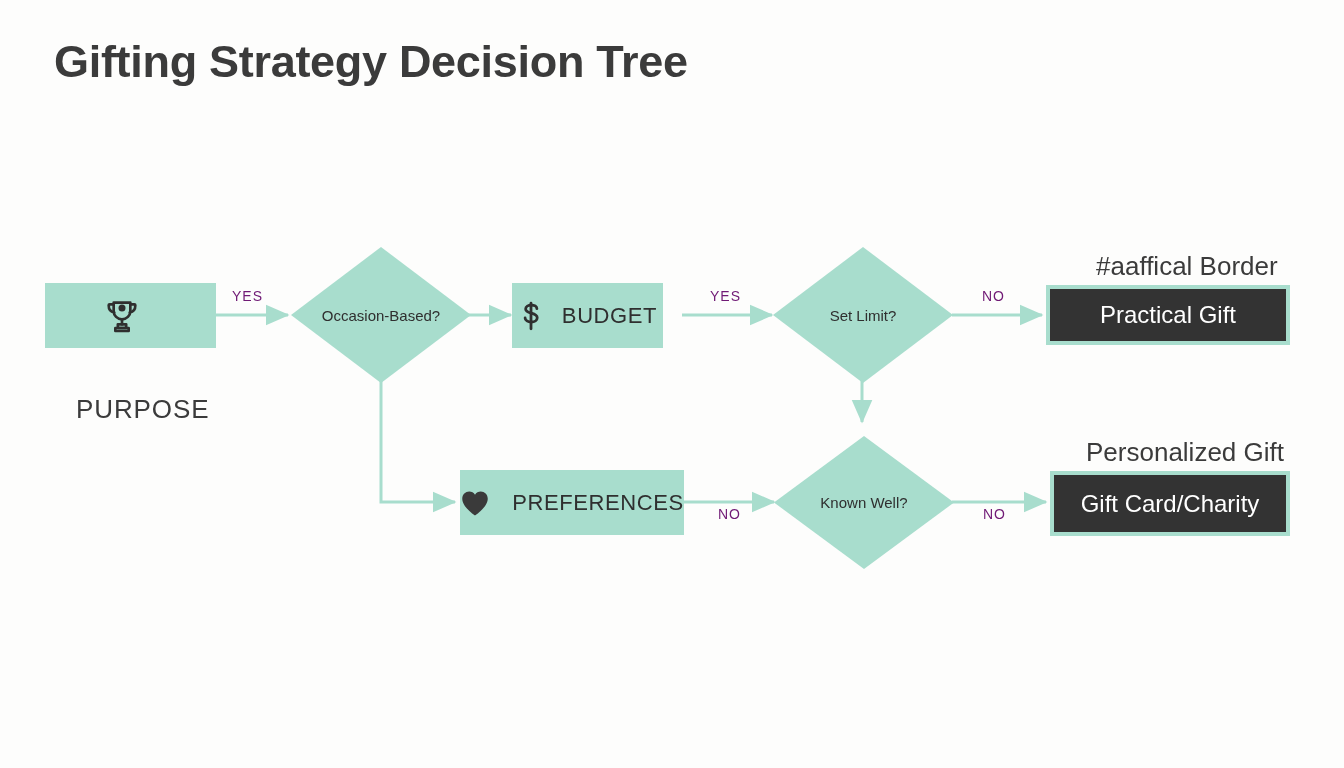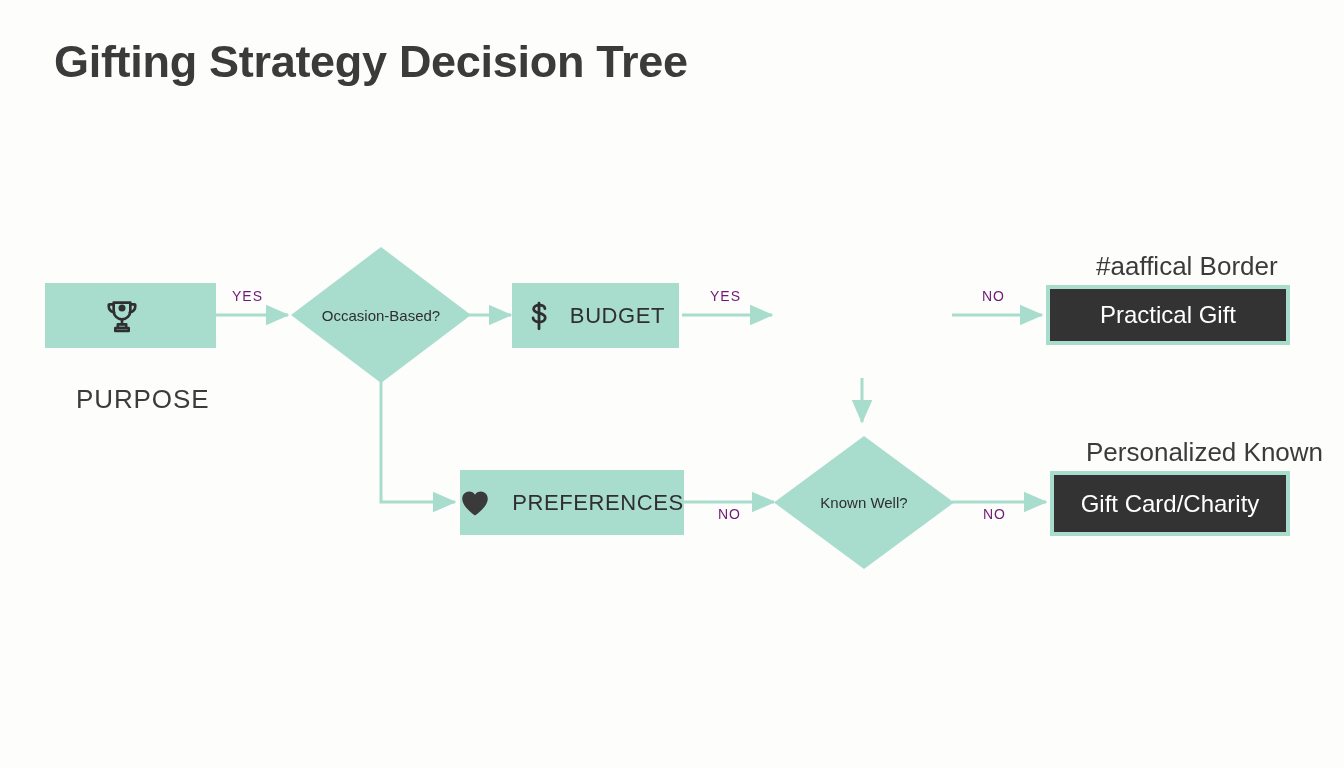--- a/index.html
+++ b/index.html
@@ -95,20 +95,21 @@
 
   
   .caption {
     position: absolute;
     color: #3b3b3b;
     font-size: 26px;
     white-space: nowrap;
   }
   .caption.under {
     letter-spacing: 0.9px;
+    margin-top: 10px;
   }
 
   
   .edge-label {
     position: absolute;
     color: #701a75;
     font-size: 14px;
     letter-spacing: 1px;
     white-space: nowrap;
   }
@@ -184,48 +185,52 @@
     </span>
     <span></span>
   </div>
   <div class="caption under" style="left:76px; top:384px;">PURPOSE</div>
 
   <div class="diamond-wrap" style="left:291px; top:247px; width:180px; height:136px;">
     <div class="diamond-shape"></div>
     <div class="diamond-label">Occasion-Based?</div>
   </div>
 
-  <div class="node proc-box" style="left:512px; top:283px; width:167px; height:65px;">
+  <div class="node proc-box" style="left:512px; top:283px; width:151px; height:65px;">
     <span class="icon-slot">
       <svg width="26" height="30" viewBox="0 0 24 28" fill="none" stroke="#2f2f2f" stroke-width="2.6" stroke-linecap="round" stroke-linejoin="round">
         <path d="M12 2v24"></path>
         <path d="M17.5 7.2c0-2.1-2.3-3.4-5.2-3.4S7 5.1 7 7.4c0 5.2 10.8 2.7 10.8 8.2 0 2.5-2.5 4-5.6 4s-5.7-1.4-5.7-3.8"></path>
       </svg>
     </span>
     <span>BUDGET</span>
   </div>
 
+  <div class="diamond-wrap" style="left:773px; top:247px; width:180px; height:136px;">
+    <div class="diamond-shape"></div>
+    <div class="diamond-label">Set Limit?</div>
+  </div>
 
   <div class="caption" style="left:1096px; top:251px;">#aaffical Border</div>
   <div class="node proc-box" style="left:460px; top:470px; width:224px; height:65px; gap:22px;">
     <span class="icon-slot">
       <svg width="30" height="28" viewBox="0 0 24 22" fill="#3a3a3a">
         <path d="M12 21S1.8 14.3 1.8 7.6C1.8 4.2 4.4 1.8 7.4 1.8c1.9 0 3.6 1 4.6 2.5 1-1.5 2.7-2.5 4.6-2.5 3 0 5.6 2.4 5.6 5.8C22.2 14.3 12 21 12 21z"></path>
       </svg>
     </span>
     <span>PREFERENCES</span>
   </div>
 
   <div class="node term-box" style="left:1046px; top:285px; width:244px; height:60px;">
     <span>Practical Gift</span>
   </div>
 
   <div class="diamond-wrap" style="left:774px; top:436px; width:180px; height:133px;">
     <div class="diamond-shape"></div>
     <div class="diamond-label">Known Well?</div>
   </div>
 
-  <div class="caption" style="left:1086px; top:437px;">Personalized Known</div>
+  <div class="caption" style="left:1086px; top:437px;">Personalized Gift</div>
   <div class="node term-box" style="left:1050px; top:471px; width:240px; height:65px;">
     <span>Gift Card/Charity</span>
   </div>
 
 </div>
 
 </body></html>

